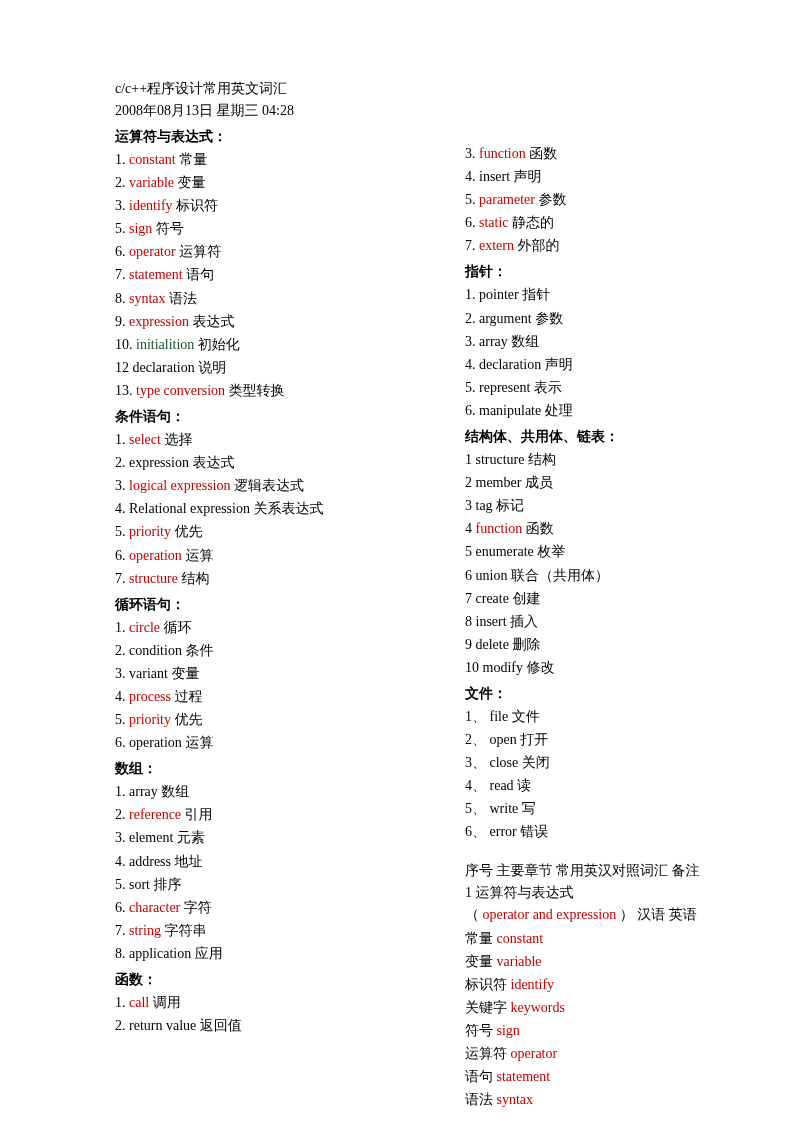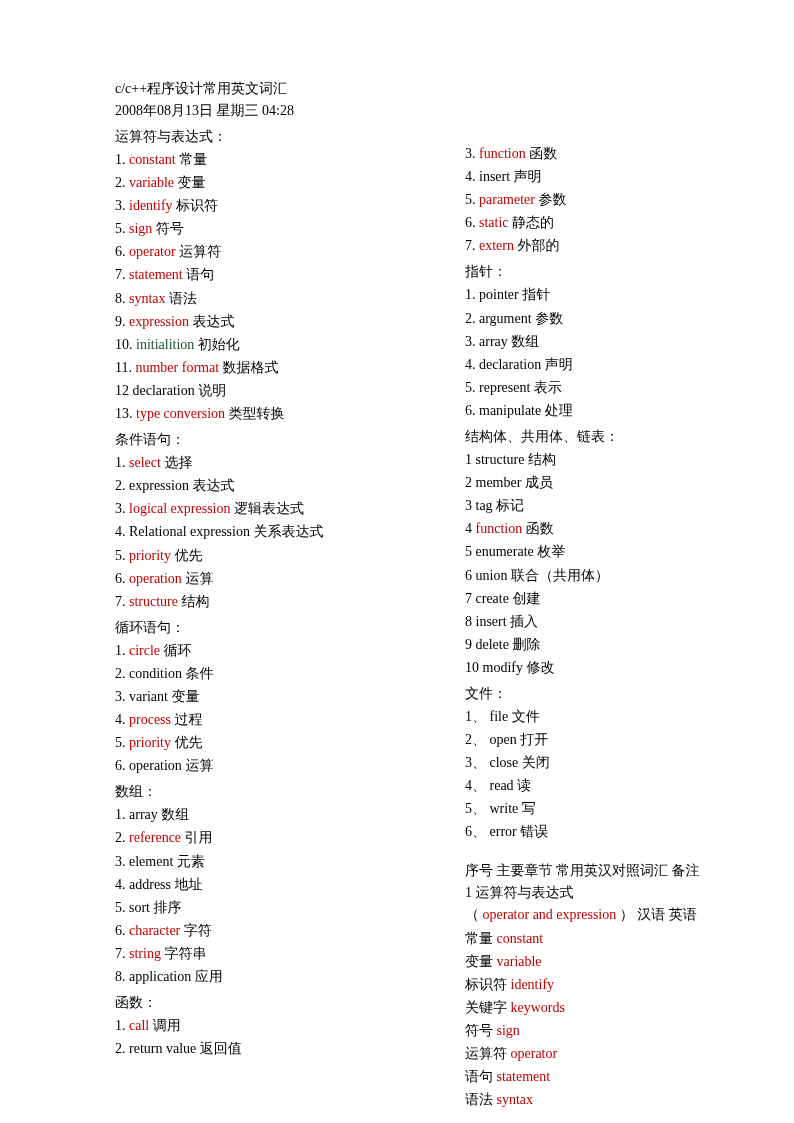--- a/index.html
+++ b/index.html
@@ -36,21 +36,21 @@
     }
     .date {
       color: #000;
       font-size: 14px;
       margin-bottom: 8px;
     }
     .section-title {
       color: #000;
       font-size: 14px;
       margin-bottom: 2px;
-      font-weight: normal;
+      font-weight: bold;
     }
     .item {
       font-size: 14px;
       line-height: 1.6;
       color: #000;
     }
     .spacer {
       height: 6px;
     }
     .item-line {
@@ -72,21 +72,20 @@
     <div id="left-section1">
         <div class="item item-line"><span style="color:#000">1. </span><span style="color:#c00000">constant</span><span style="color:#000">  常量</span></div>
         <div class="item item-line"><span style="color:#000">2. </span><span style="color:#c00000">variable</span><span style="color:#000">  变量</span></div>
         <div class="item item-line"><span style="color:#000">3. </span><span style="color:#c00000">identify</span><span style="color:#000">  标识符</span></div>
         <div class="item item-line"><span style="color:#000">5. </span><span style="color:#c00000">sign</span><span style="color:#000">  符号</span></div>
         <div class="item item-line"><span style="color:#000">6. </span><span style="color:#c00000">operator</span><span style="color:#000">  运算符</span></div>
         <div class="item item-line"><span style="color:#000">7. </span><span style="color:#c00000">statement</span><span style="color:#000">  语句</span></div>
         <div class="item item-line"><span style="color:#000">8. </span><span style="color:#c00000">syntax</span><span style="color:#000">  语法</span></div>
         <div class="item item-line"><span style="color:#000">9. </span><span style="color:#c00000">expression</span><span style="color:#000">  表达式</span></div>
         <div class="item item-line"><span style="color:#000">10. </span><span style="color:#14532d">initialition</span><span style="color:#000">  初始化</span></div>
-        <div class="item item-line"><span style="color:#000">11. </span><span style="color:#c00000">number format</span><span style="color:#000">  数据格式</span></div>
         <div class="item item-line"><span style="color:#000">12 </span><span style="color:#000">declaration</span><span style="color:#000">  说明</span></div>
         <div class="item item-line"><span style="color:#000">13. </span><span style="color:#c00000">type conversion</span><span style="color:#000">  类型转换</span></div>
       </div>
 
     <div class="spacer"></div>
     <div class="section-title">条件语句：</div>
     <div id="left-section2">
         <div class="item item-line"><span style="color:#000">1. </span><span style="color:#c00000">select</span><span style="color:#000">  选择</span></div>
         <div class="item item-line"><span style="color:#000">2. </span><span style="color:#000">expression</span><span style="color:#000">  表达式</span></div>
         <div class="item item-line"><span style="color:#000">3. </span><span style="color:#c00000">logical expression</span><span style="color:#000">  逻辑表达式</span></div>

